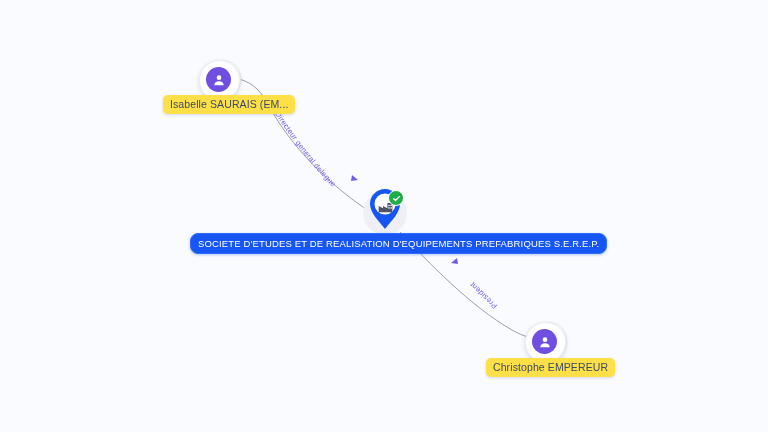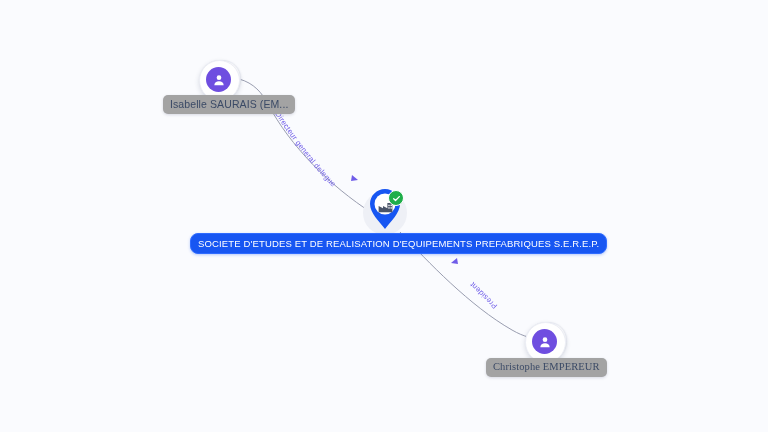--- a/index.html
+++ b/index.html
@@ -61,21 +61,21 @@
     background: #6f4ee0;
     display: flex;
     align-items: center;
     justify-content: center;
   }
   .person-node .avatar svg { display: block; }
 
   
   .node-label {
     position: absolute;
-    background: #a3a3a3;
+    background: #fde047;
     border-radius: 5px;
     padding: 3px 7px 4px 7px;
     font-size: 10.5px;
     line-height: 12px;
     color: #3b4a66;
     letter-spacing: 0.1px;
     white-space: nowrap;
     box-shadow: 0 1px 3px rgba(40,50,90,0.17);
   }
 
@@ -210,15 +210,15 @@
     <div class="stack-card stack-c2"></div>
     <div class="stack-card stack-c1"></div>
     <div class="avatar">
       <svg width="14" height="14" viewBox="0 0 24 24">
         <circle cx="12" cy="8" r="4" fill="#ffffff"></circle>
         <path d="M4 21c0-4.4 3.6-7 8-7s8 2.6 8 7z" fill="#ffffff"></path>
       </svg>
     </div>
   </div>
 
-  <div class="node-label" style="left:486px; top:358px;font-family:Liberation Serif, serif;">Christophe EMPEREUR</div>
+  <div class="node-label" style="left:486px; top:358px;">Christophe EMPEREUR</div>
 
 </div>
 
 </body></html>

